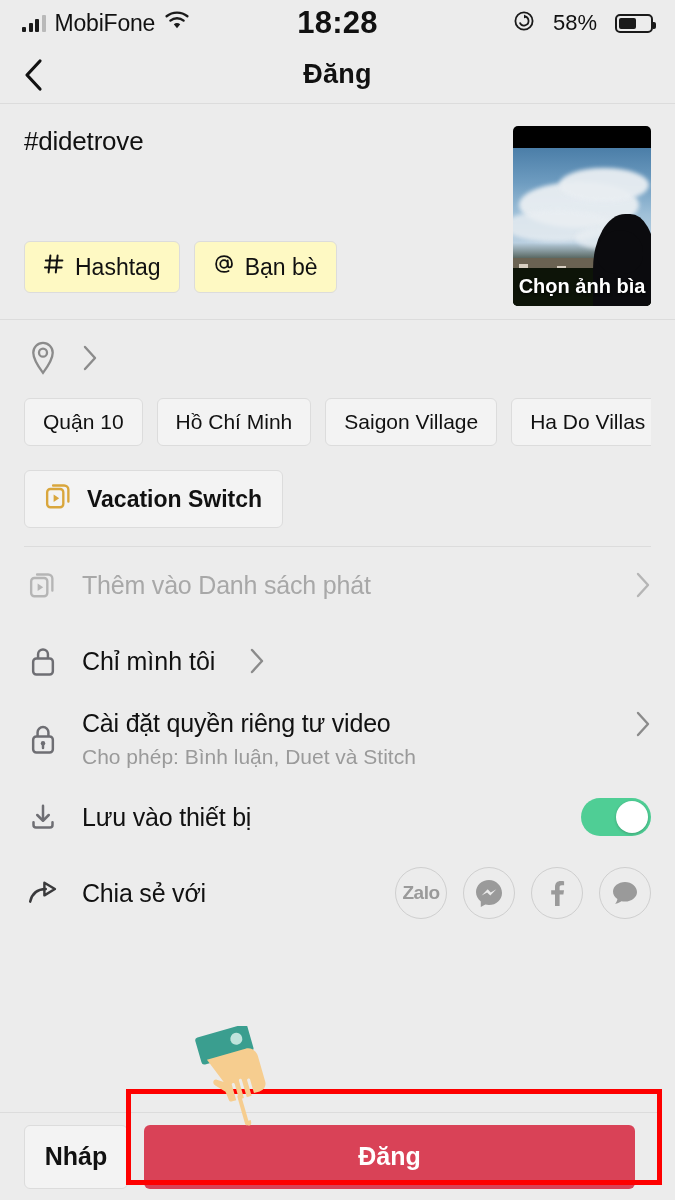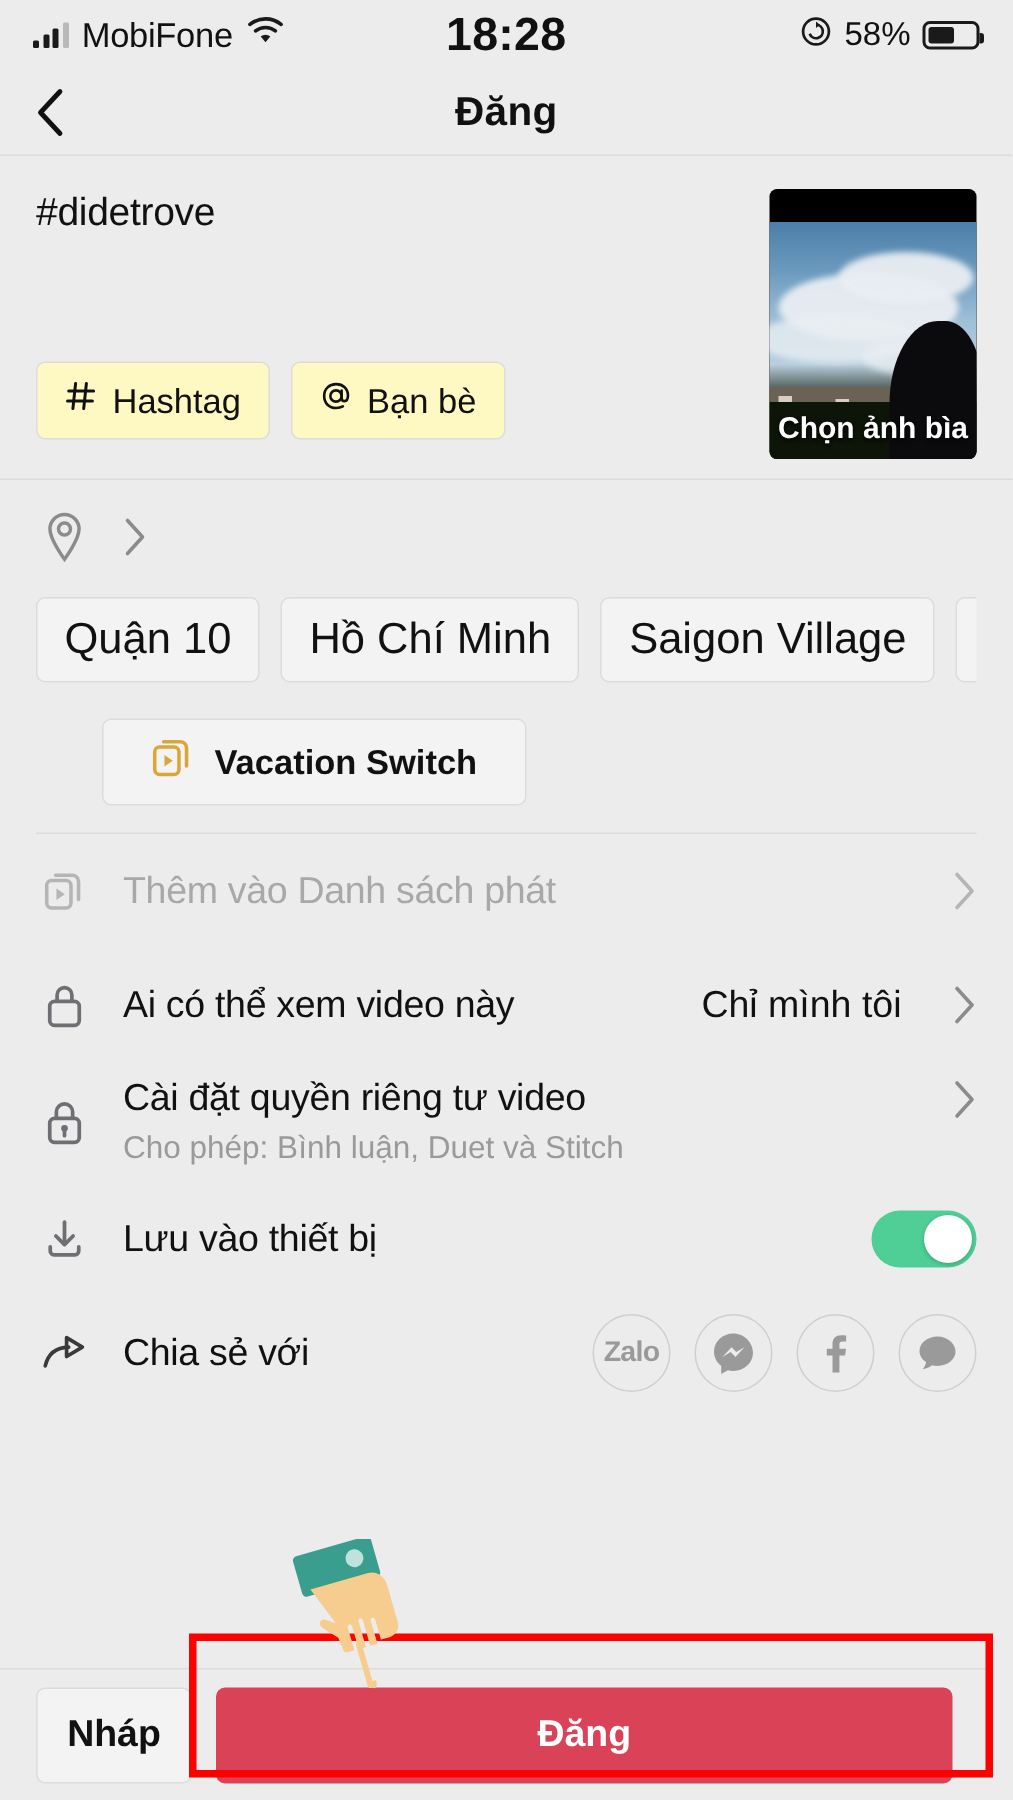--- a/index.html
+++ b/index.html
@@ -23,21 +23,21 @@
   .sb-bars i { display:block; width:4px; background:#1a1a1a; border-radius:1px; }
   .sb-bars i:nth-child(1){ height:5px; }
   .sb-bars i:nth-child(2){ height:9px; }
   .sb-bars i:nth-child(3){ height:13px; }
   .sb-bars i:nth-child(4){ height:17px; background:#b9b9b9; }
   .carrier { font-size:23px; font-weight:500; letter-spacing:-.2px; }
   .sb-center {
     position:absolute; left:0; right:0; text-align:center;
     font-size:31px; font-weight:600; letter-spacing:.2px;
   }
-  .sb-right { margin-left:auto; display:flex; align-items:center; gap:8px; }
+  .sb-right { margin-left:auto; display:flex; align-items:center; gap:18px; }
   .batt-pct { font-size:22px; font-weight:500; }
   .batt {
     width:38px; height:19px; border:2px solid #1a1a1a; border-radius:5px;
     position:relative; padding:2px;
   }
   .batt::after{
     content:""; position:absolute; right:-5px; top:6px; width:3px; height:7px;
     background:#1a1a1a; border-radius:0 2px 2px 0;
   }
   .batt span { display:block; height:100%; width:58%; background:#1a1a1a; border-radius:2px; }
@@ -121,27 +121,27 @@
   .stack .line1 { display:flex; align-items:center; }
   .stack .line1 .label { flex:1; }
 
   
   .loc-chips {
     display:flex; gap:14px; padding:2px 0 10px 0; overflow:hidden;
     white-space:nowrap;
   }
   .loc-chip {
     border:1px solid #dcdcdc; background:#f3f3f3; border-radius:6px;
-    padding:11px 18px; font-size:29px; flex:0 0 auto;
+    padding:11px 18px; font-size:21px; flex:0 0 auto;
   }
   .vac-wrap { padding:14px 0 18px 0; }
   .vac-chip {
     display:inline-flex; align-items:center; gap:14px;
     border:1px solid #dcdcdc; background:#f3f3f3; border-radius:6px;
-    padding:11px 32px; font-size:23px; font-weight:700;margin-left:44px;
+    padding:11px 20px; font-size:23px; font-weight:700;
   }
 
   .divider { height:1px; background:#dcdcdc; margin:0 24px; }
 
   
   .toggle {
     width:70px; height:38px; border-radius:19px; background:#4fce95;
     position:relative; flex:0 0 auto;
   }
   .toggle .knob {
@@ -331,21 +331,20 @@
       </span>
     </div>
 
     <div class="row">
       <span class="ico">
         <svg width="30" height="32" viewBox="0 0 24 26">
           <rect x="4" y="11" width="16" height="13" rx="2.6" fill="none" stroke="#6e6e73" stroke-width="2"></rect>
           <path d="M8 11V7.6a4 4 0 0 1 8 0V11" fill="none" stroke="#6e6e73" stroke-width="2"></path>
         </svg>
       </span>
-      <span class="label">Ai có thể xem video này</span>
       <span class="value">Chỉ mình tôi</span>
       <span class="chev">
         <svg width="16" height="26" viewBox="0 0 16 26">
             <path d="M3 2l10 11L3 24" fill="none" stroke="#8b8b8b" stroke-width="2.4" stroke-linecap="round" stroke-linejoin="round"></path>
           </svg>
       </span>
     </div>
 
     <div class="row">
       <span class="ico">

